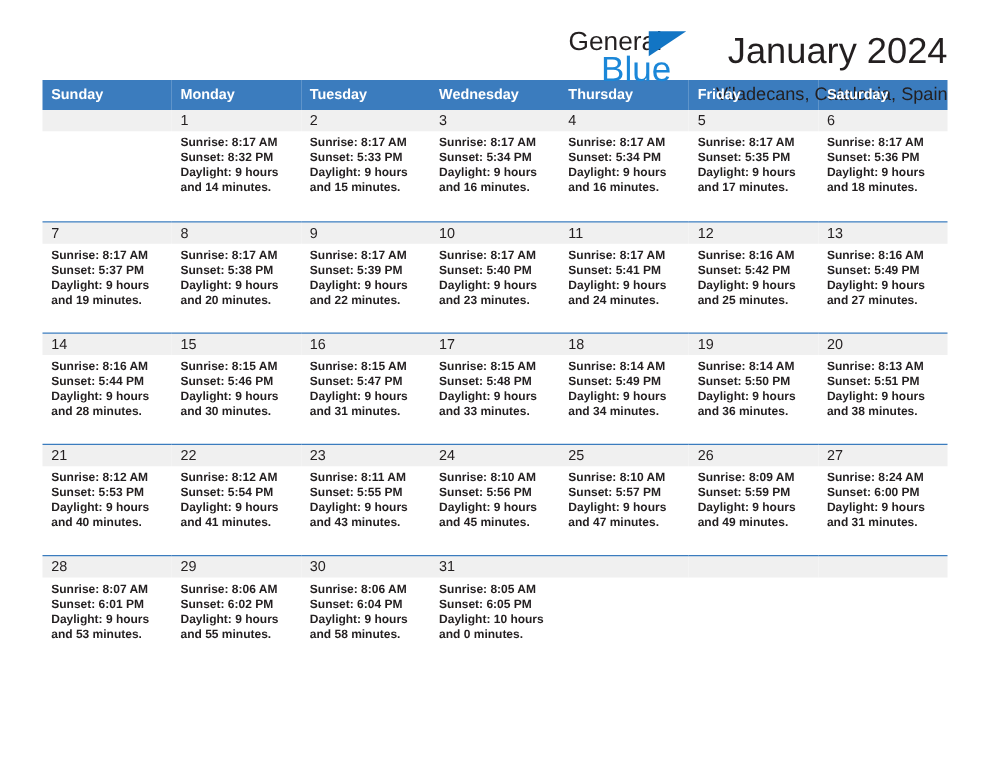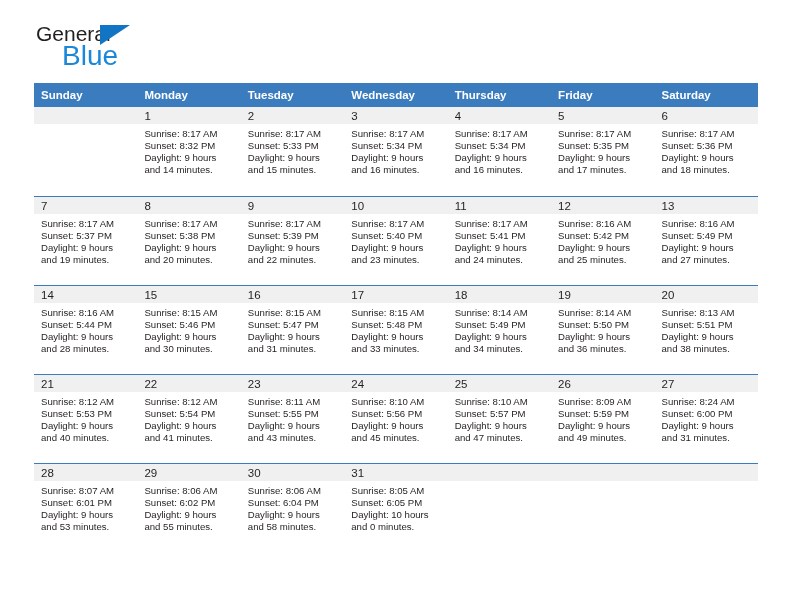--- a/index.html
+++ b/index.html
@@ -18,24 +18,24 @@
   .page {
     position: relative;
     width: 792px;
     height: 612px;
     box-sizing: border-box;
     padding: 0 34px;
   }
 
   
   .header {
-    height: 83px;
+    height: 64px;
     display: flex;
     align-items: flex-start;
-    justify-content: flex-start;
+    justify-content: flex-end;
     padding-top: 22px;
     box-sizing: border-box;
   }
 
   .logo {
     position: relative;
     width: 120px;
     height: 52px;
     flex: none;
   }
@@ -124,38 +124,43 @@
     font-size: 11.5px;
     color: #231f20;
     line-height: 16px;
   }
 
   .cell-body {
     padding: 4px 6px 0 7px;
     font-size: 9.6px;
     line-height: 12.1px;
     color: #231f20;
+    font-weight: bold;
   }
   .cell-body div {
     white-space: nowrap;
   }
 </style>
 </head>
 <body>
 
 <div class="page">
 
   <div class="header">
 
     <div class="logo">
       <span class="logo-general">General</span>
       <span class="logo-tri"></span>
       <span class="logo-blue">Blue</span>
     </div>
 
+    <div class="title-block">
+      <div class="cal-title">January 2024</div>
+      <div class="cal-subtitle">Viladecans, Catalonia, Spain</div>
+    </div>
 
   </div>
 
   <table class="calendar">
     <thead>
       <tr class="dow-row">
         <th>Sunday</th>
         <th>Monday</th>
         <th>Tuesday</th>
         <th>Wednesday</th>

